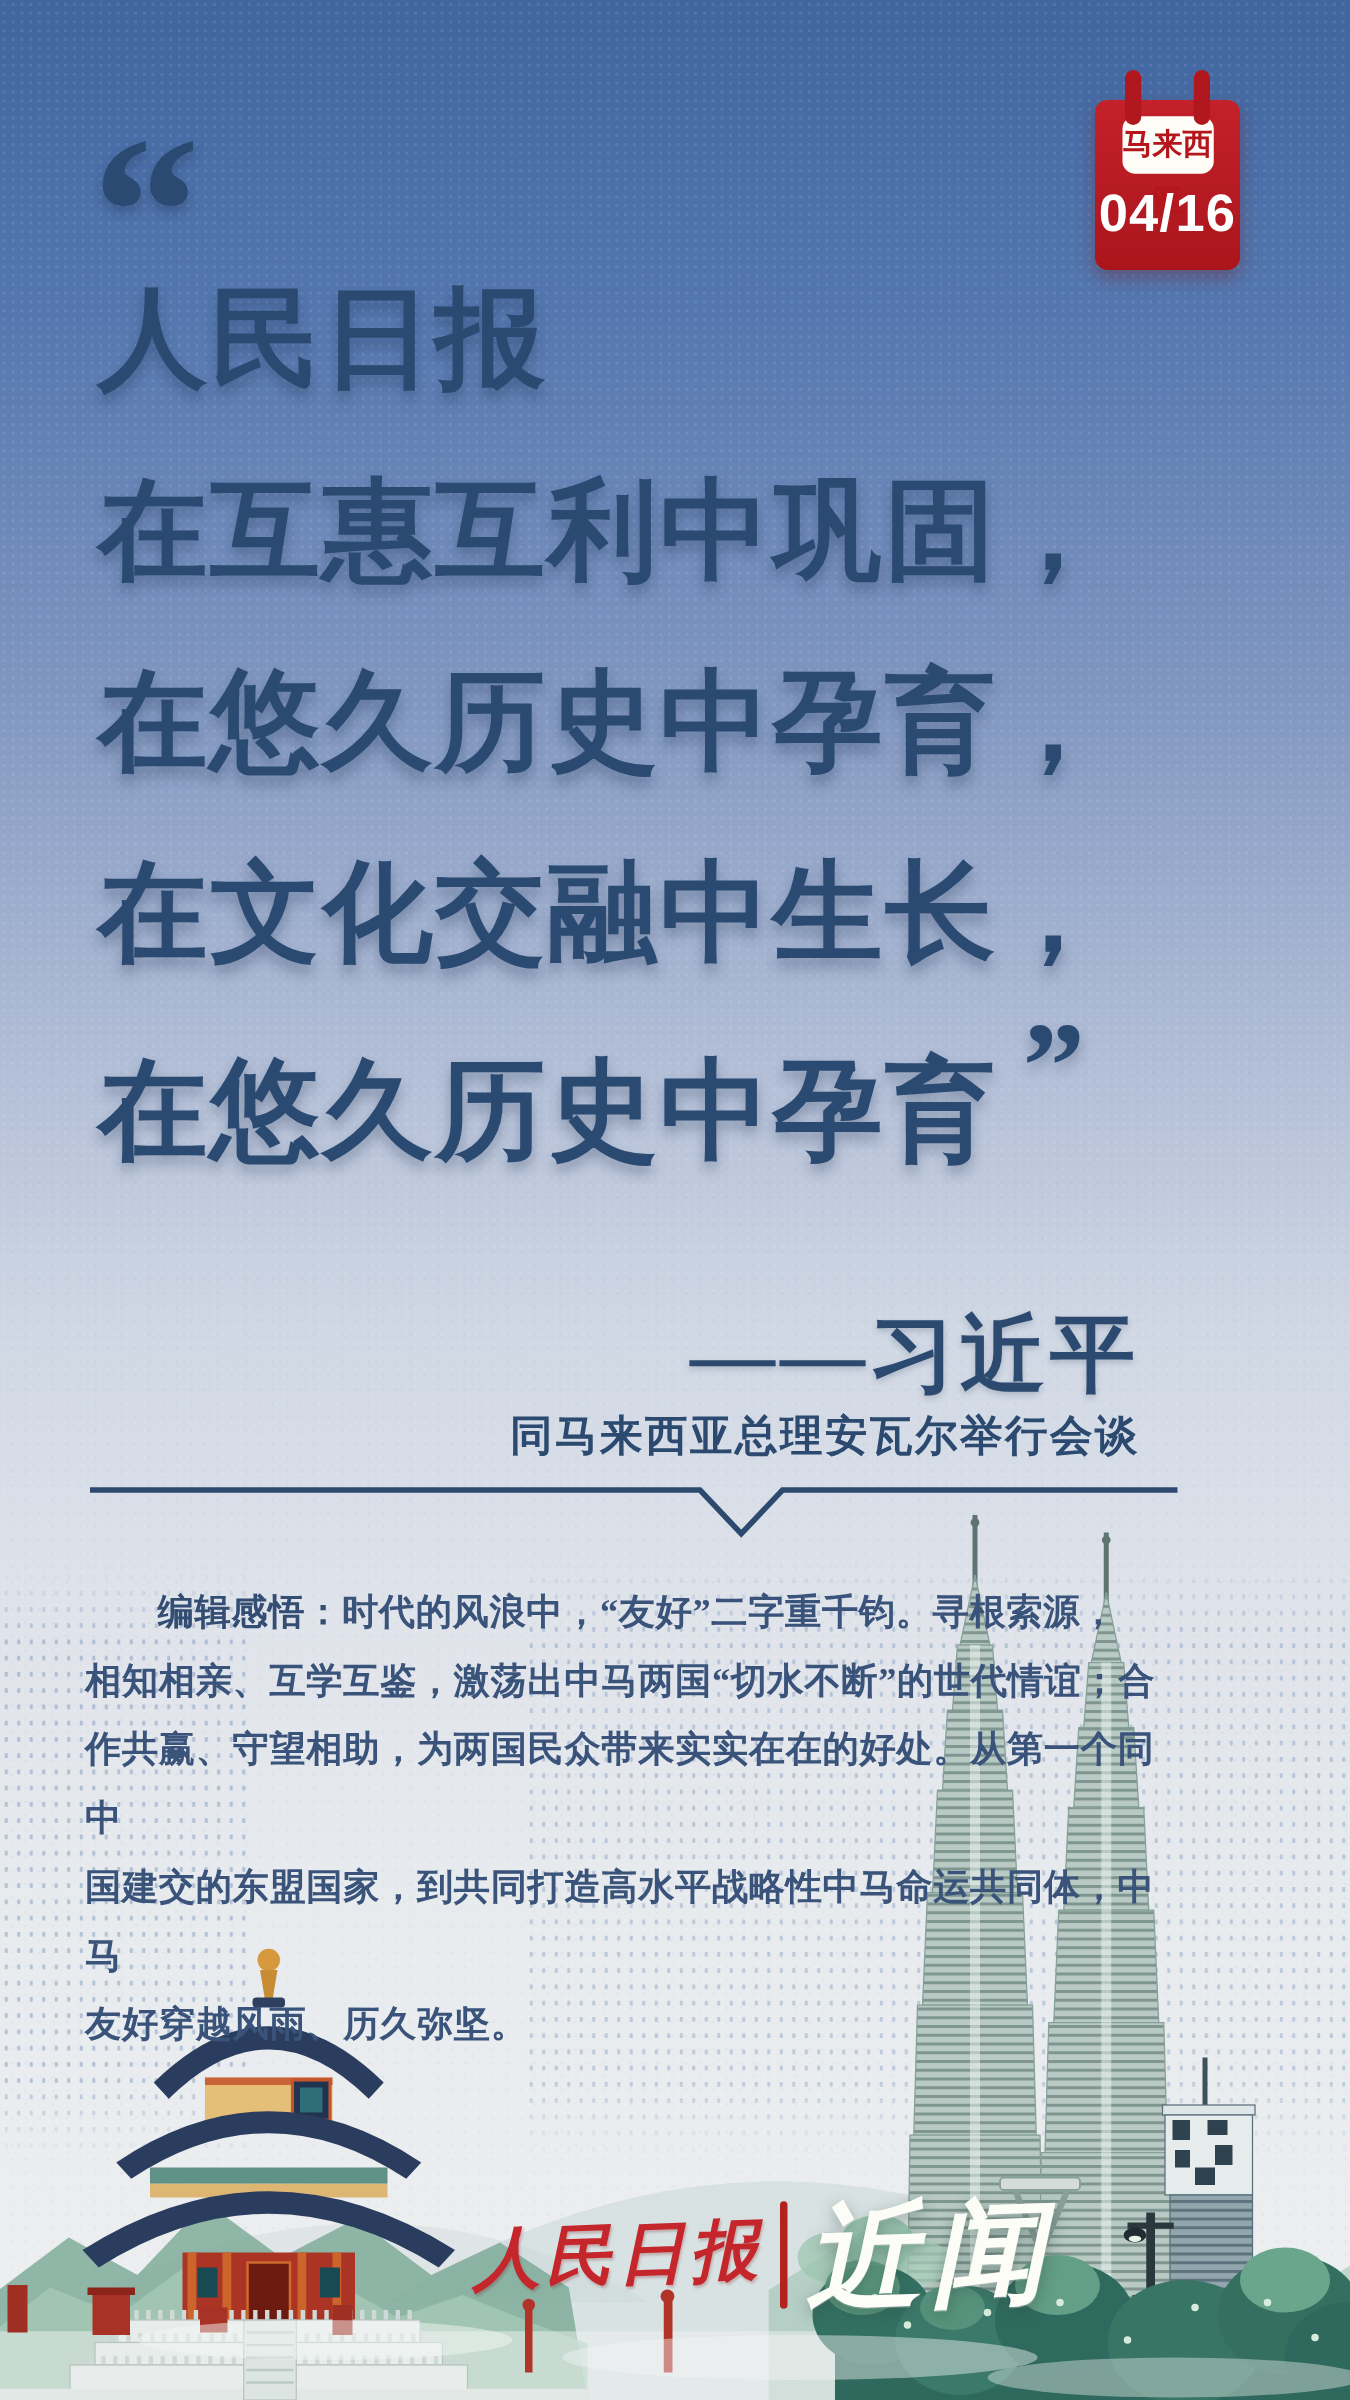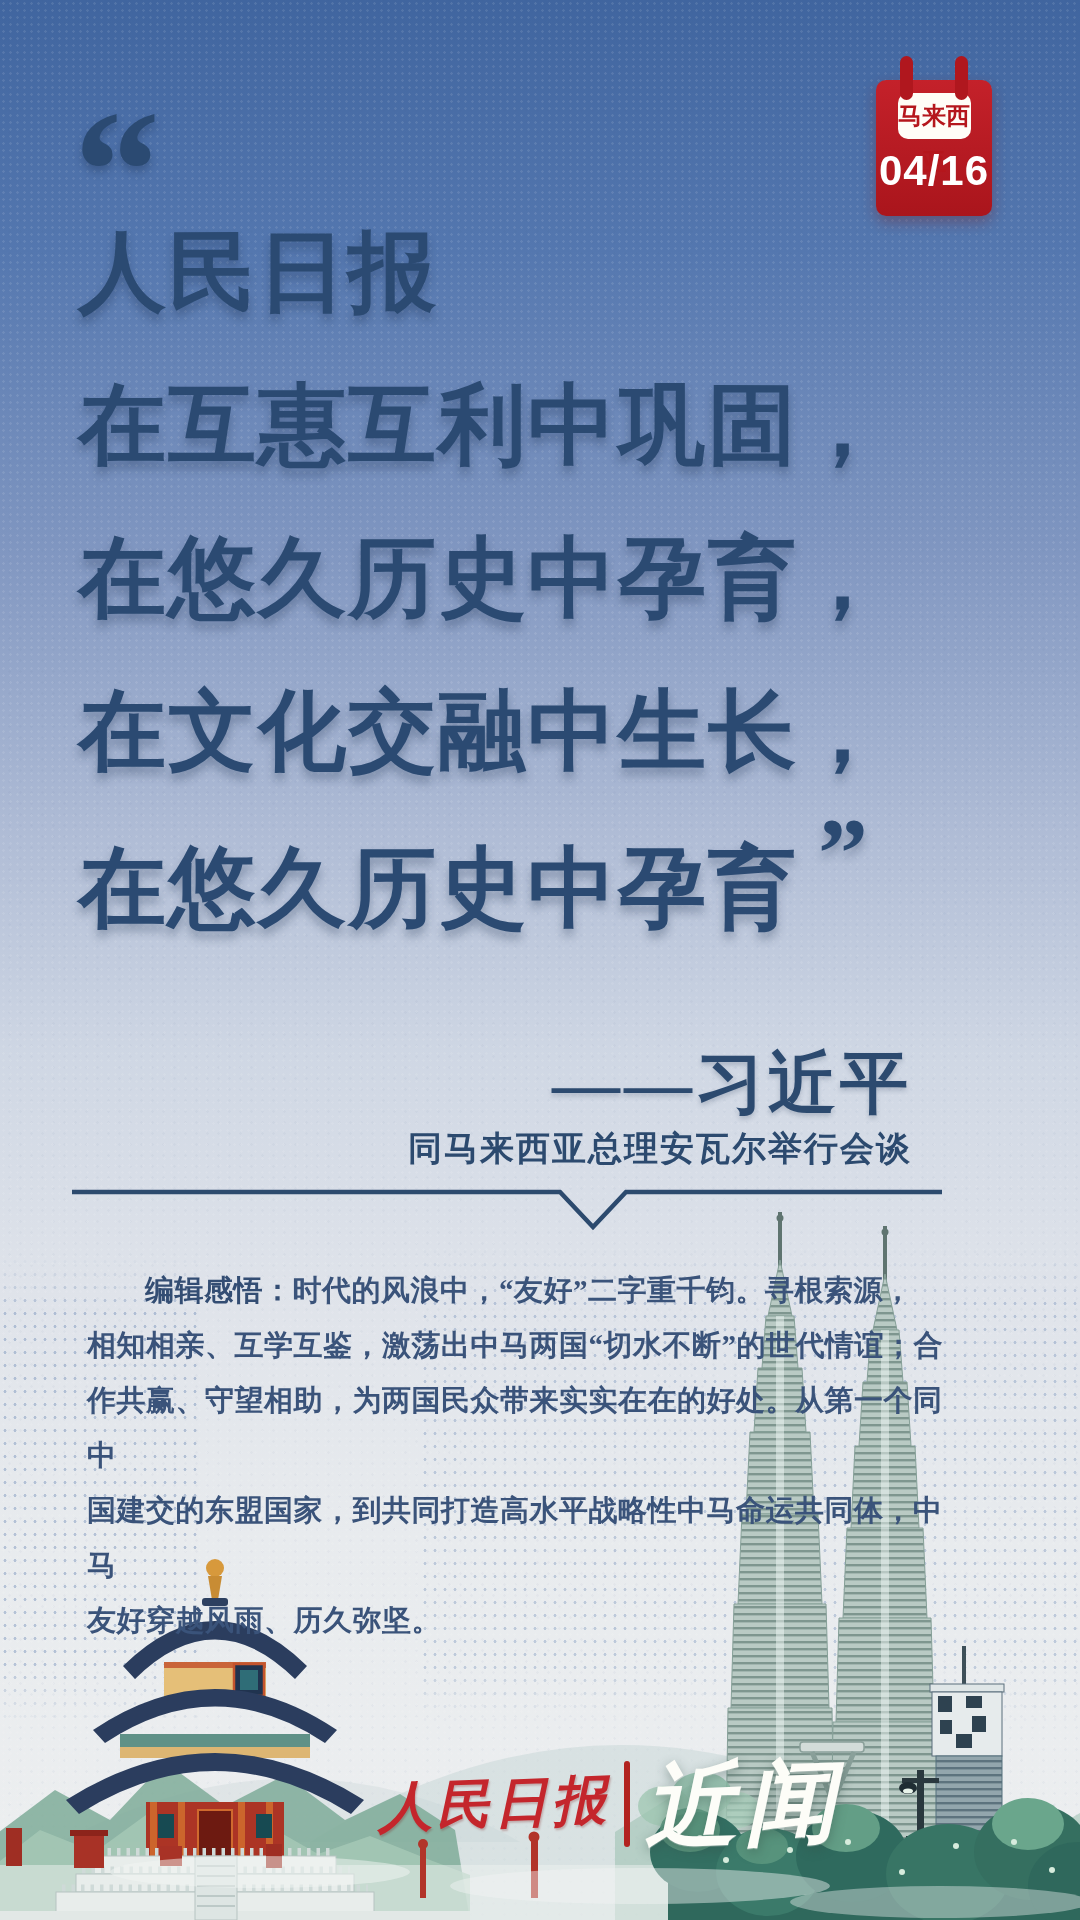--- a/index.html
+++ b/index.html
@@ -39,21 +39,21 @@
     letter-spacing:2px;white-space:nowrap;text-shadow:0 7px 10px rgba(22,42,72,.30);}
   .close-q{display:inline-block;font-size:100px;transform:translateY(-32px);margin-left:20px;}
 
   .attrib{position:absolute;right:168px;top:1038px;font-size:68px;font-weight:800;color:#2c4a6f;
     letter-spacing:4px;text-shadow:0 3px 5px rgba(22,42,72,.2);}
   .occasion{position:absolute;right:168px;top:1126px;font-size:34px;font-weight:700;color:#2c4a6f;
     letter-spacing:2px;}
   .divider{position:absolute;left:0;top:1180px;}
 
   
-  .commentary{position:absolute;left:87px;top:1234px;width:880px;font-size:29px;line-height:55px;
+  .commentary{position:absolute;left:68px;top:1234px;width:880px;font-size:29px;line-height:55px;
     color:#3a537a;font-weight:600;text-indent:2em;white-space:pre-line;letter-spacing:.5px;}
   .commentary b{font-weight:900;color:#334d73;}
 
   
   .scene{position:absolute;left:0;top:1130px;width:1080px;height:790px;}
 
   
   .brandbar{position:absolute;left:378px;top:1742px;display:flex;align-items:center;gap:14px;}
   .brand{font-size:54px;color:#c4262c;font-weight:900;font-style:italic;letter-spacing:4px;
     transform:rotate(-2deg);text-shadow:1px 2px 2px rgba(120,20,20,.25);white-space:nowrap;}

